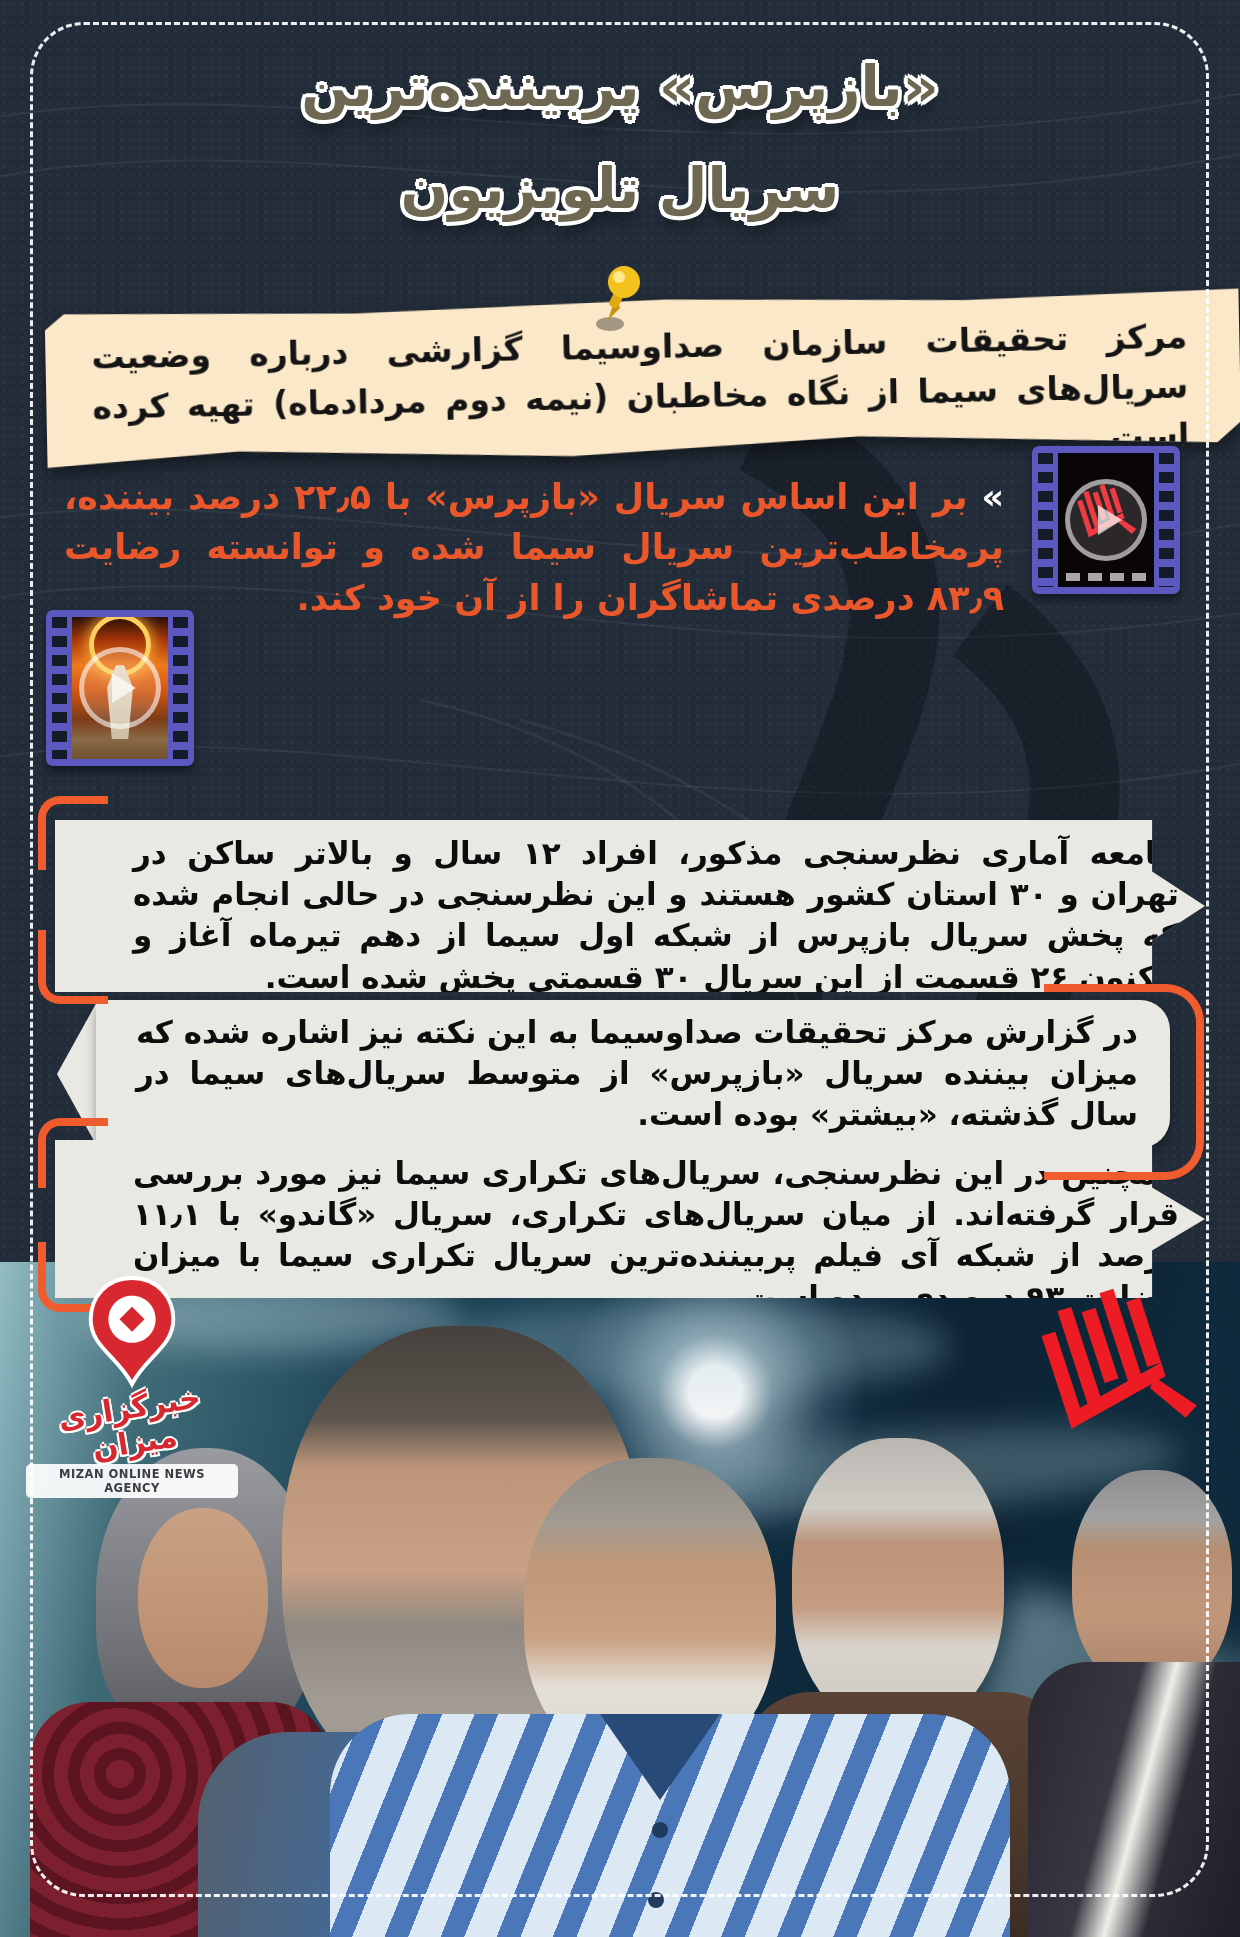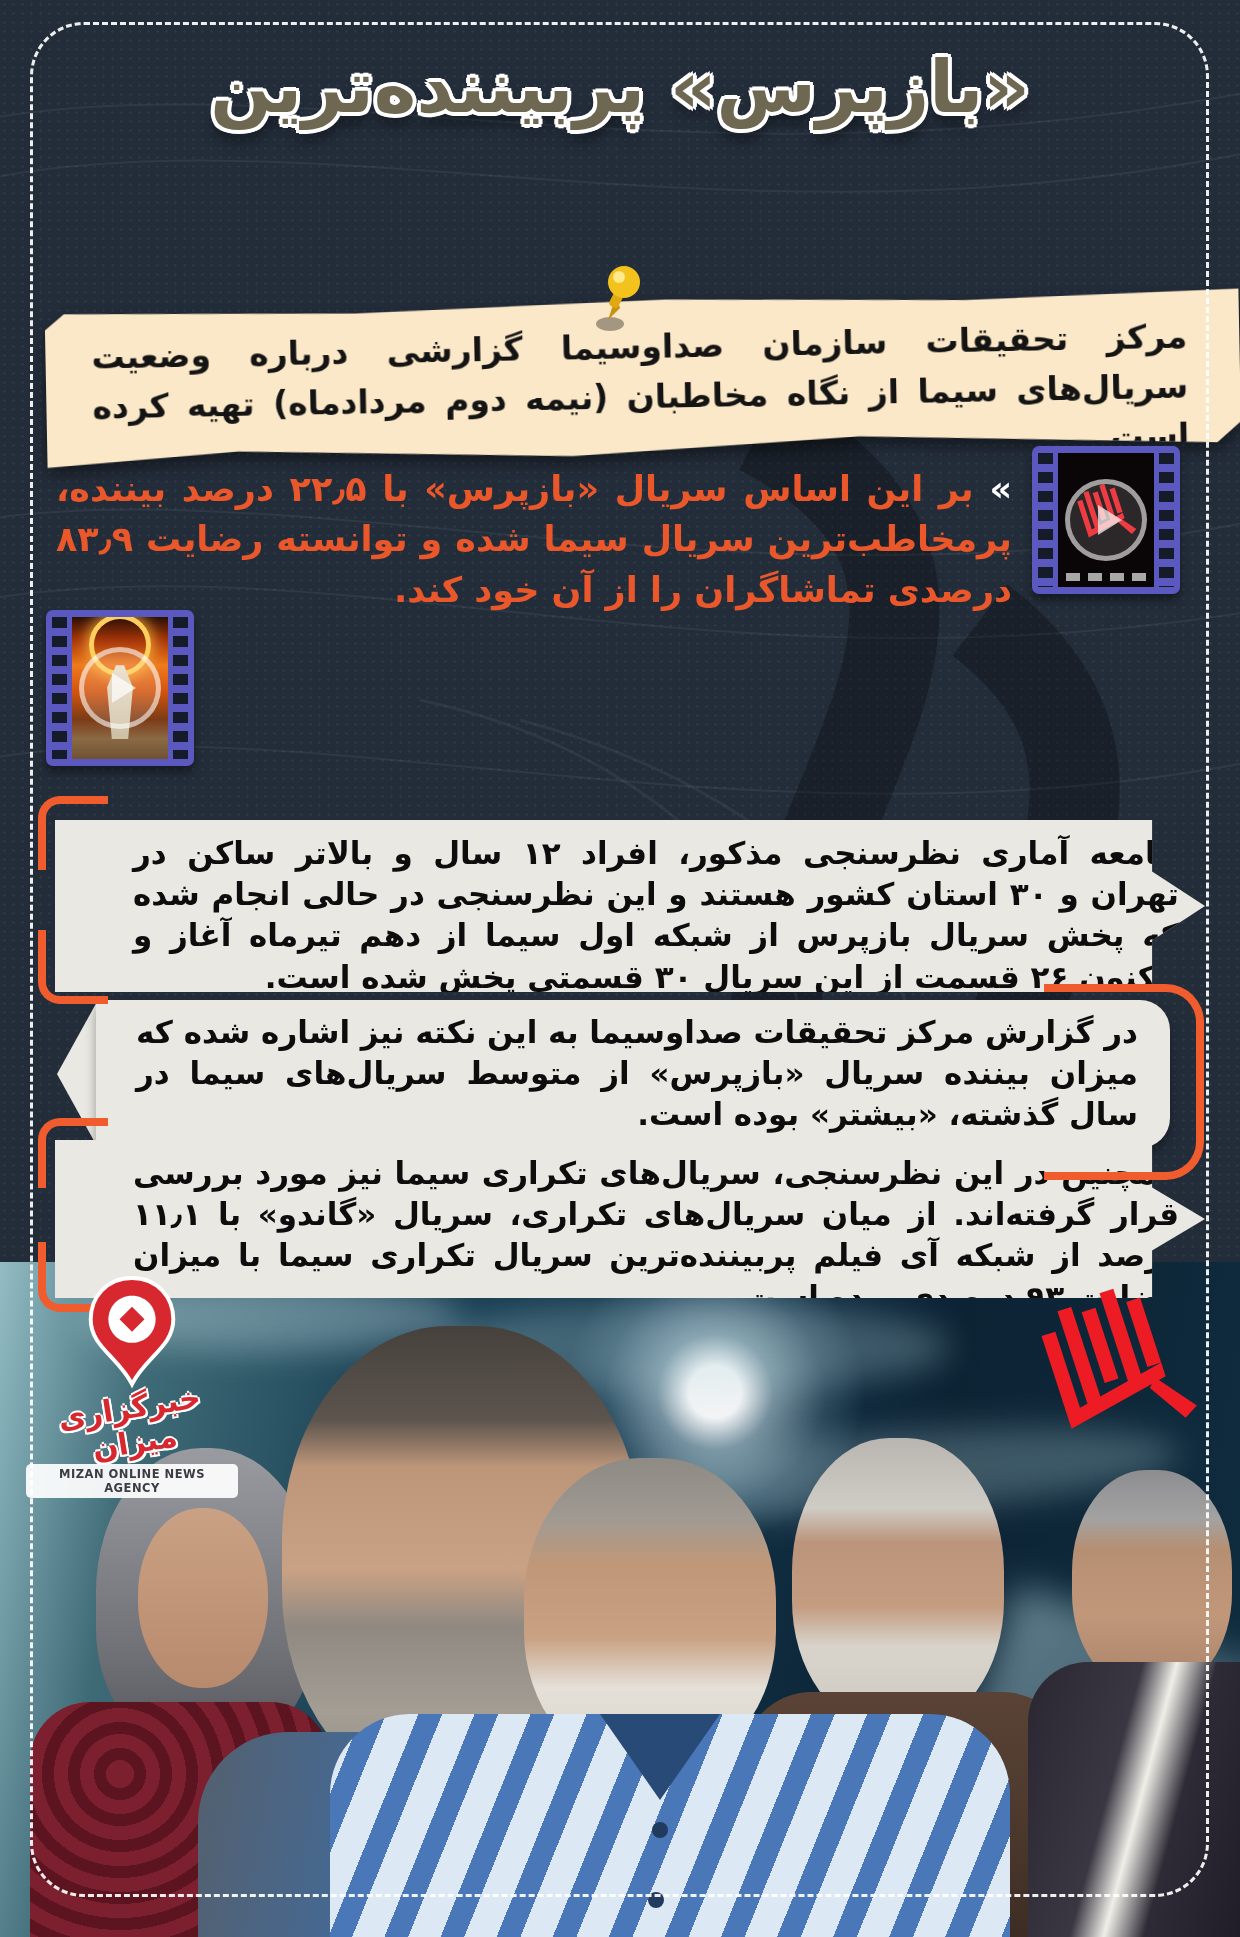--- a/index.html
+++ b/index.html
@@ -11,40 +11,40 @@
     background-image:radial-gradient(rgba(255,255,255,.05) 1.2px,transparent 1.4px);
     background-size:9px 9px;}
   .bg-waves{position:absolute;inset:0;z-index:2;pointer-events:none;}
 
   
   .dashed-frame{position:absolute;left:30px;right:31px;top:22px;bottom:40px;
     border:3px dashed rgba(255,255,255,.92);border-radius:54px;z-index:60;pointer-events:none;}
 
   
   .title-wrap{position:absolute;left:0;right:0;top:36px;text-align:center;z-index:20;}
-  .title-line{font-weight:bold;font-size:72px;line-height:102px;color:#6e6852;letter-spacing:-2px;
+  .title-line{font-weight:bold;font-size:56px;line-height:102px;color:#6e6852;letter-spacing:-2px;
     text-shadow:
       -4px 0 0 #fff,4px 0 0 #fff,0 -4px 0 #fff,0 4px 0 #fff,
       -3px -3px 0 #fff,3px -3px 0 #fff,-3px 3px 0 #fff,3px 3px 0 #fff,
       0 12px 14px rgba(0,0,0,.45);}
 
   
   .pin{position:absolute;left:586px;top:262px;width:64px;height:78px;z-index:26;}
 
   
   .intro{position:absolute;left:46px;top:300px;width:1194px;height:158px;z-index:22;
     transform:rotate(-1.1deg);filter:drop-shadow(0 7px 9px rgba(0,0,0,.5));}
   .intro-paper{width:100%;height:100%;background:#fbe8c8;box-sizing:border-box;
     padding:22px 52px 0 46px;
     clip-path:polygon(0 12%,1.6% 2%,26% 5%,52% 0,77% 4%,100% 0,100% 84%,98% 97%,68% 89%,44% 98%,16% 91%,0 99%);}
   .intro-paper p{margin:0;font-size:33px;font-weight:bold;color:#141414;line-height:1.5;text-align:justify;}
 
   
   .hl{position:absolute;z-index:22;font-size:35px;font-weight:bold;color:#e9572b;
-    line-height:1.44;text-align:justify;margin:4px;}
+    line-height:1.44;text-align:justify;margin:12px;}
   .hl .q{color:#fff;}
   .hl1{right:224px;left:52px;top:460px;}
   .hl2{right:36px;left:234px;top:624px;}
 
   
   .thumb{position:absolute;z-index:24;background:#5b58c0;border-radius:7px;
     box-shadow:0 6px 10px rgba(0,0,0,.45);}
   .thumb1{left:1032px;top:446px;width:148px;height:148px;}
   .thumb2{left:46px;top:610px;width:148px;height:156px;}
   .sprk{position:absolute;top:7px;bottom:7px;width:15px;
@@ -177,20 +177,21 @@
     <div class="ph rman-body"></div>
     <div class="ph head prison-head"></div>
     <div class="ph prison-body"></div>
     <div class="ph prison-collar"></div>
     <div class="ph btn1"></div>
     <div class="ph btn2"></div>
   </div>
 
   <div class="title-wrap">
     <div class="title-line">«بازپرس» پربیننده‌ترین</div>
+    <div class="title-line">سریال تلویزیون</div>
   </div>
 
   <svg class="pin" viewBox="0 0 64 78">
     <ellipse cx="24" cy="62" rx="14" ry="7" fill="rgba(0,0,0,0.35)"></ellipse>
     <path d="M30 34 L22 58 L34 46 Z" fill="#c8920f"></path>
     <rect x="26" y="26" width="10" height="20" rx="4" transform="rotate(28 31 36)" fill="#e0a912"></rect>
     <circle cx="38" cy="20" r="16" fill="#f3c21c"></circle>
     <circle cx="33" cy="15" r="6" fill="#ffe98a"></circle>
   </svg>
 

